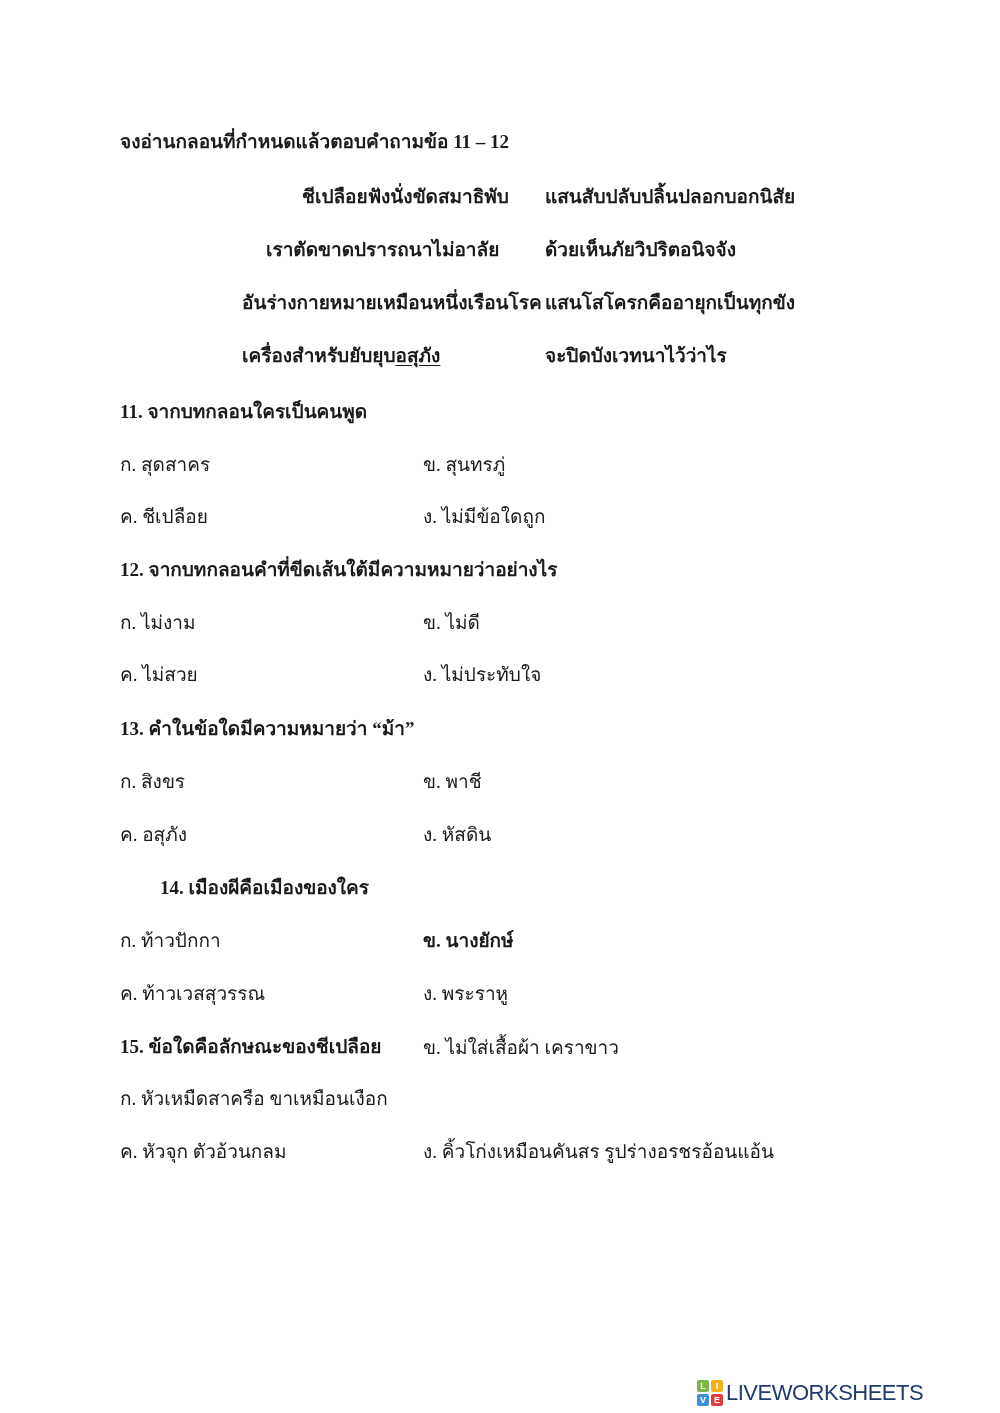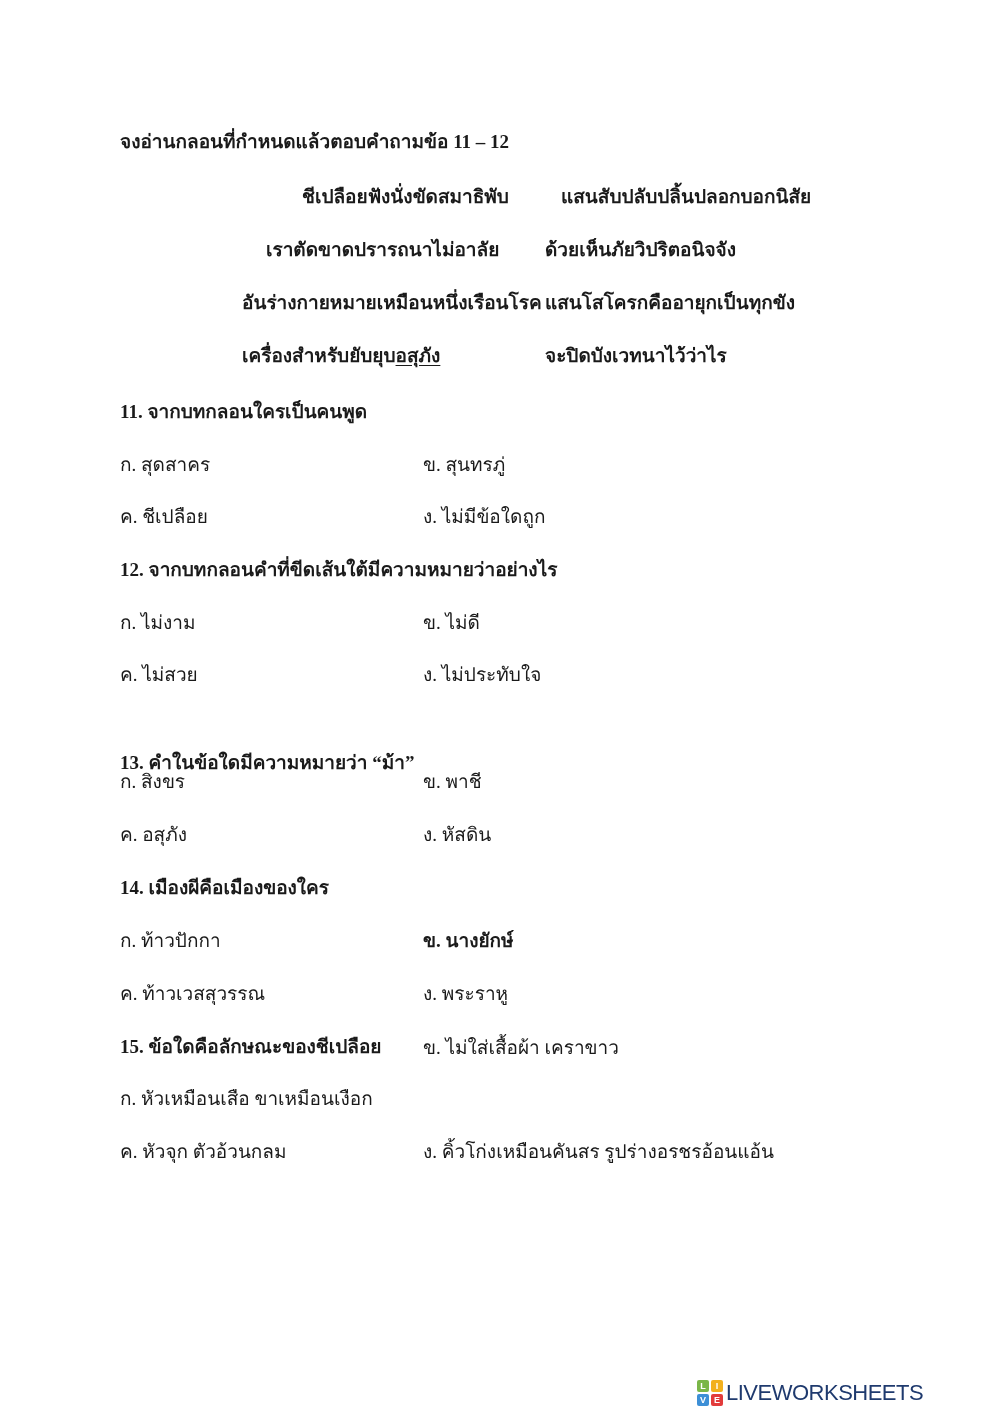--- a/index.html
+++ b/index.html
@@ -91,21 +91,21 @@
 </style>
 </head>
 <body>
 
 <div class="page">
 
   <div class="instruction">จงอ่านกลอนที่กำหนดแล้วตอบคำถามข้อ 11 – 12</div>
 
   <div>
     <div class="poem-line poem-left first" style="top:181px;">ชีเปลือยฟังนั่งขัดสมาธิพับ</div>
-    <div class="poem-line poem-right" style="top:181px;margin-left:16px;">แสนสับปลับปลิ้นปลอกบอกนิสัย</div>
+    <div class="poem-line poem-right" style="top:181px;">แสนสับปลับปลิ้นปลอกบอกนิสัย</div>
 
     <div class="poem-line poem-left" style="top:234px;margin-left:24px;">เราตัดขาดปรารถนาไม่อาลัย</div>
     <div class="poem-line poem-right" style="top:234px;">ด้วยเห็นภัยวิปริตอนิจจัง</div>
 
     <div class="poem-line poem-left" style="top:287px;">อันร่างกายหมายเหมือนหนึ่งเรือนโรค</div>
     <div class="poem-line poem-right" style="top:287px;">แสนโสโครกคืออายุกเป็นทุกขัง</div>
 
     <div class="poem-line poem-left" style="top:340px;">
       <span>เครื่องสำหรับยับยุบ</span><span class="underlined">อสุภัง</span>
     </div>
@@ -122,38 +122,38 @@
 
   <div>
     <div class="question" style="top:554px;">12. จากบทกลอนคำที่ขีดเส้นใต้มีความหมายว่าอย่างไร</div>
     <div class="choice col-a" style="top:607px;">ก. ไม่งาม</div>
     <div class="choice col-b" style="top:607px;">ข. ไม่ดี</div>
     <div class="choice col-a" style="top:659px;">ค. ไม่สวย</div>
     <div class="choice col-b" style="top:659px;">ง. ไม่ประทับใจ</div>
   </div>
 
   <div>
-    <div class="question" style="top:747px;">13. คำในข้อใดมีความหมายว่า “ม้า”</div>
+    <div class="question" style="top:713px;">13. คำในข้อใดมีความหมายว่า “ม้า”</div>
     <div class="choice col-a" style="top:766px;">ก. สิงขร</div>
     <div class="choice col-b" style="top:766px;">ข. พาชี</div>
     <div class="choice col-a" style="top:819px;text-align:right;">ค. อสุภัง</div>
     <div class="choice col-b" style="top:819px;">ง. หัสดิน</div>
   </div>
 
   <div>
-    <div class="question" style="top:872px;">14. เมืองผีคือเมืองของใคร</div>
+    <div class="question" style="top:872px;margin-left:40px;">14. เมืองผีคือเมืองของใคร</div>
     <div class="choice col-a" style="top:925px;">ก. ท้าวปักกา</div>
     <div class="choice col-b" style="top:925px;font-weight:bold;">ข. นางยักษ์</div>
     <div class="choice col-a" style="top:978px;">ค. ท้าวเวสสุวรรณ</div>
     <div class="choice col-b" style="top:978px;">ง. พระราหู</div>
   </div>
 
   <div>
     <div class="question" style="top:1031px;">15. ข้อใดคือลักษณะของชีเปลือย</div>
-    <div class="choice col-a" style="top:1083px;">ก. หัวเหมือนเสือ ขาเหมือนเงือก</div>
+    <div class="choice col-a" style="top:1083px;">ก. หัวเหมืดสาครือ ขาเหมือนเงือก</div>
     <div class="choice col-b" style="top:1032px;">ข. ไม่ใส่เสื้อผ้า เคราขาว</div>
     <div class="choice col-a" style="top:1136px;">ค. หัวจุก ตัวอ้วนกลม</div>
     <div class="choice col-b" style="top:1136px;">ง. คิ้วโก่งเหมือนคันสร รูปร่างอรชรอ้อนแอ้น</div>
   </div>
 
   <div class="logo">
     <div class="logo-grid">
       <span style="background:#7ab648;">L</span>
       <span style="background:#f2b01e;">I</span>
       <span style="background:#3d8fd6;">V</span>

